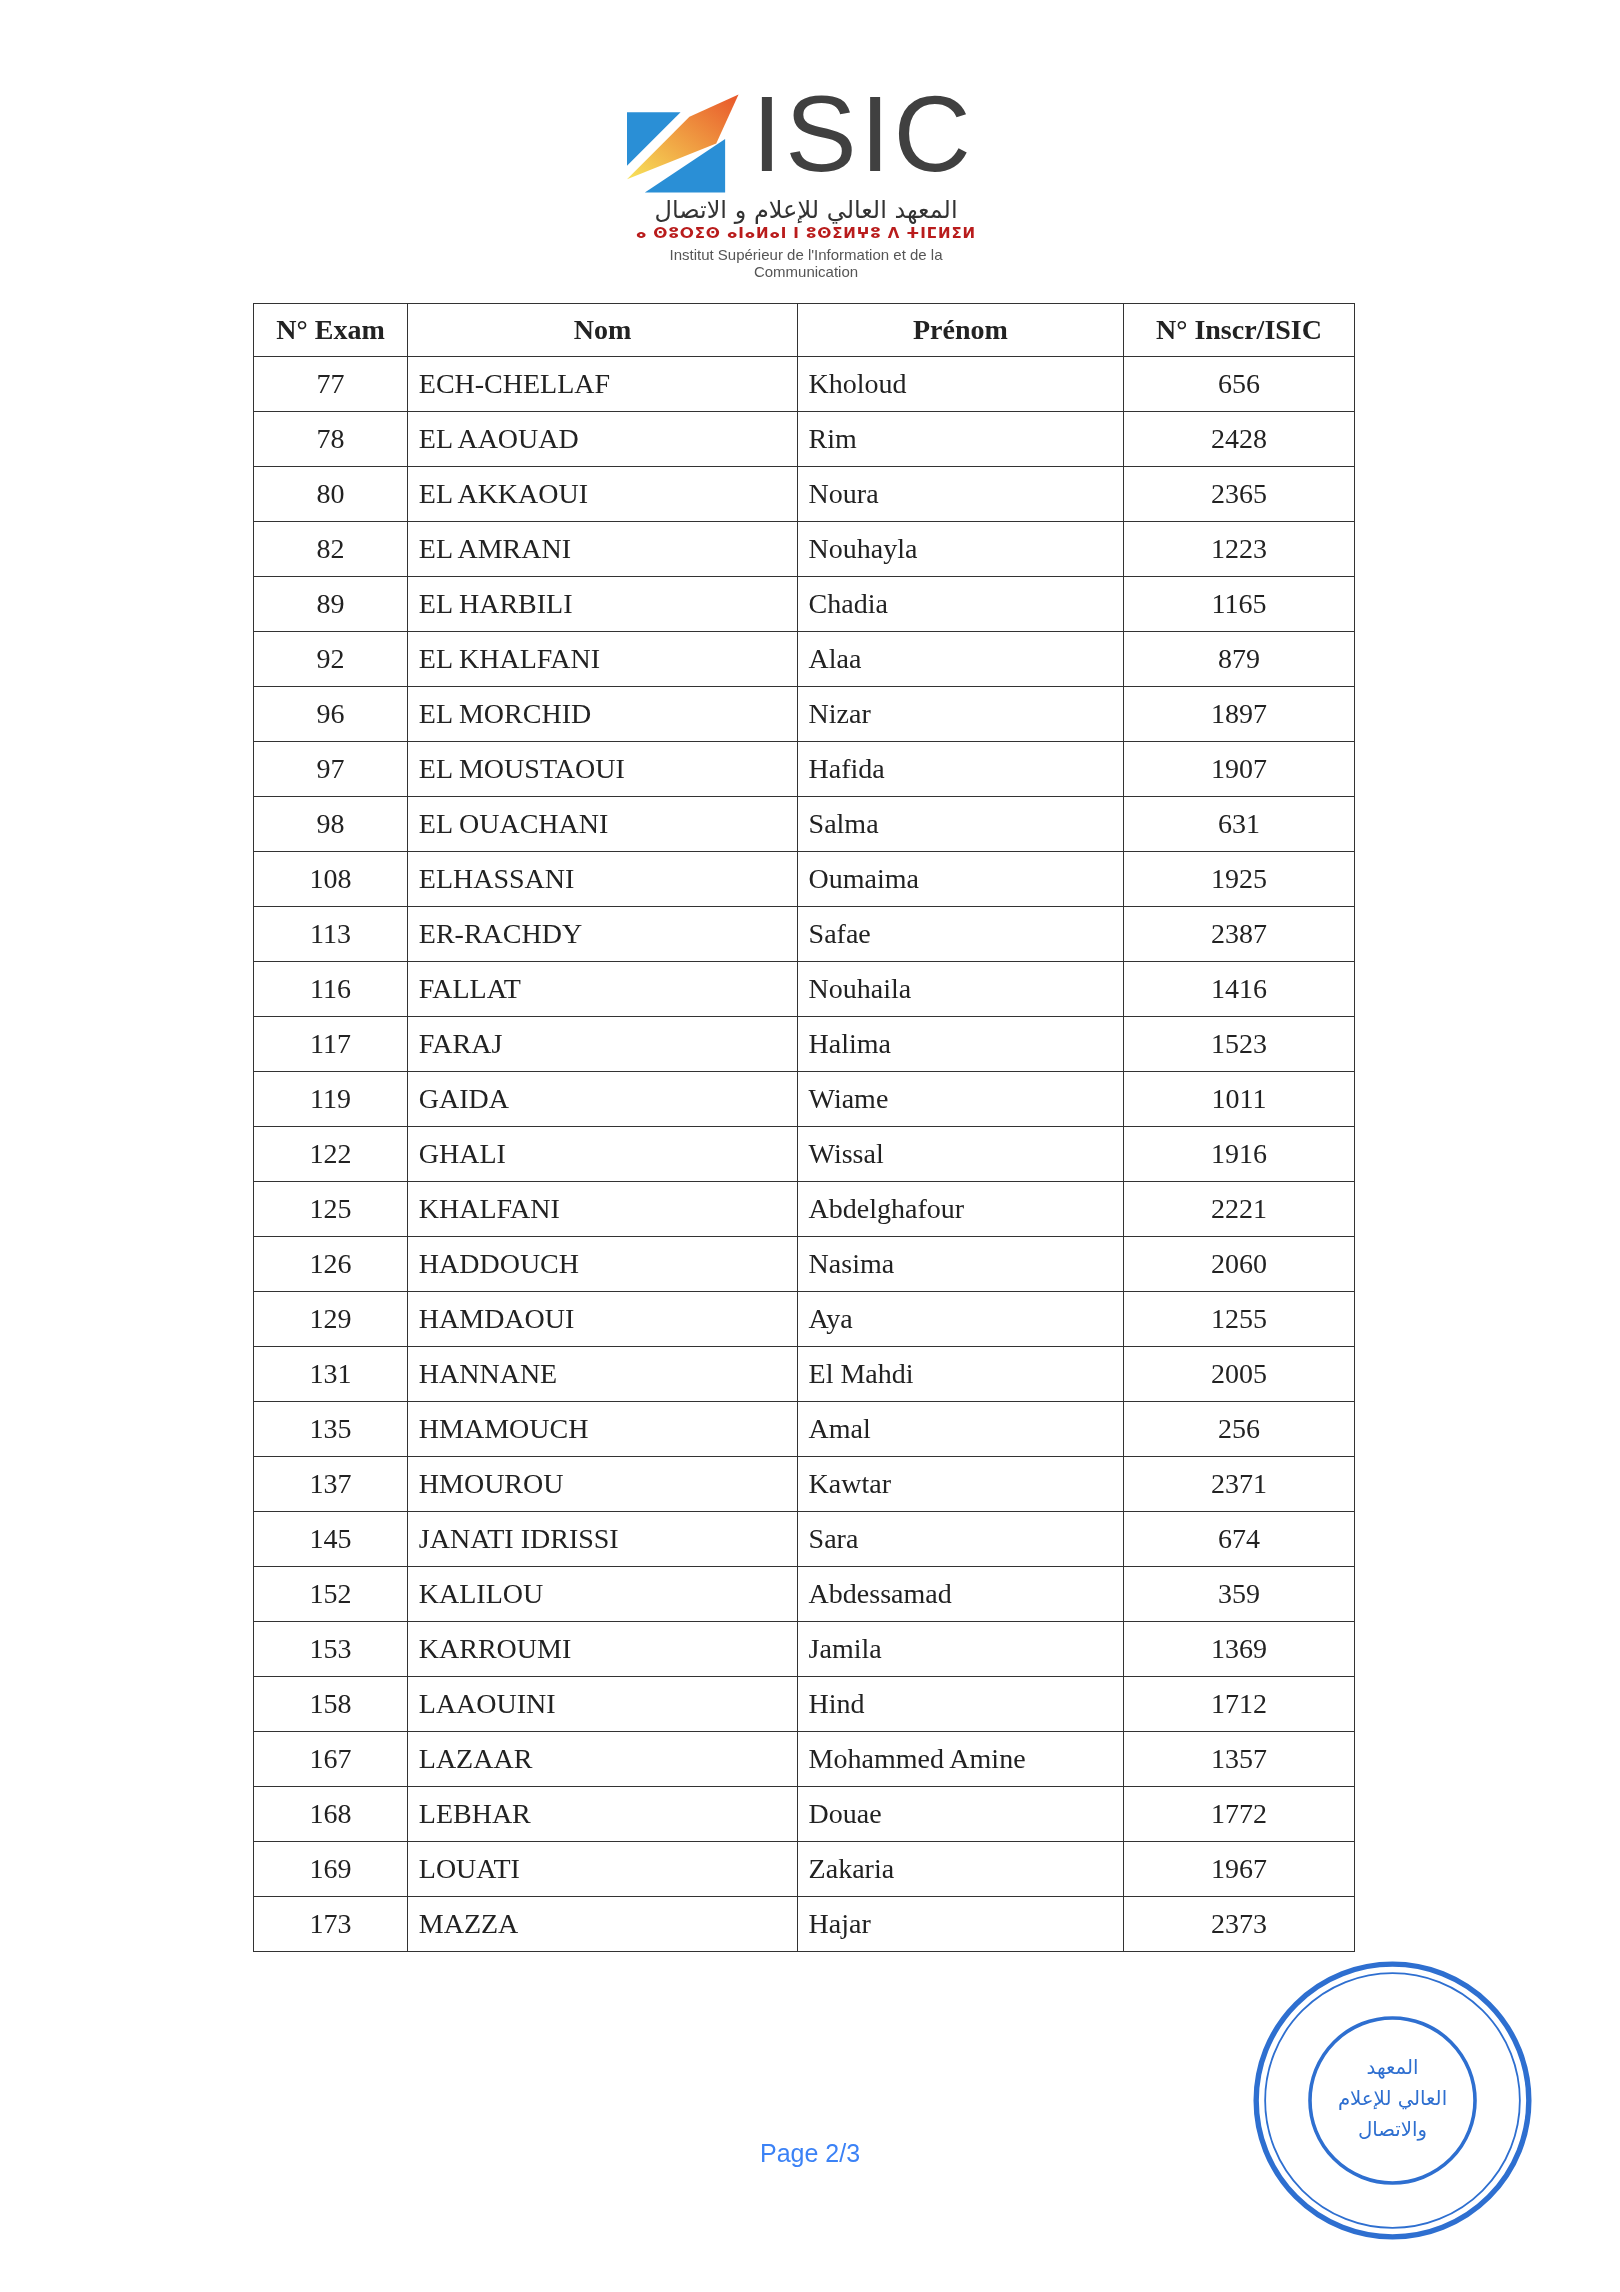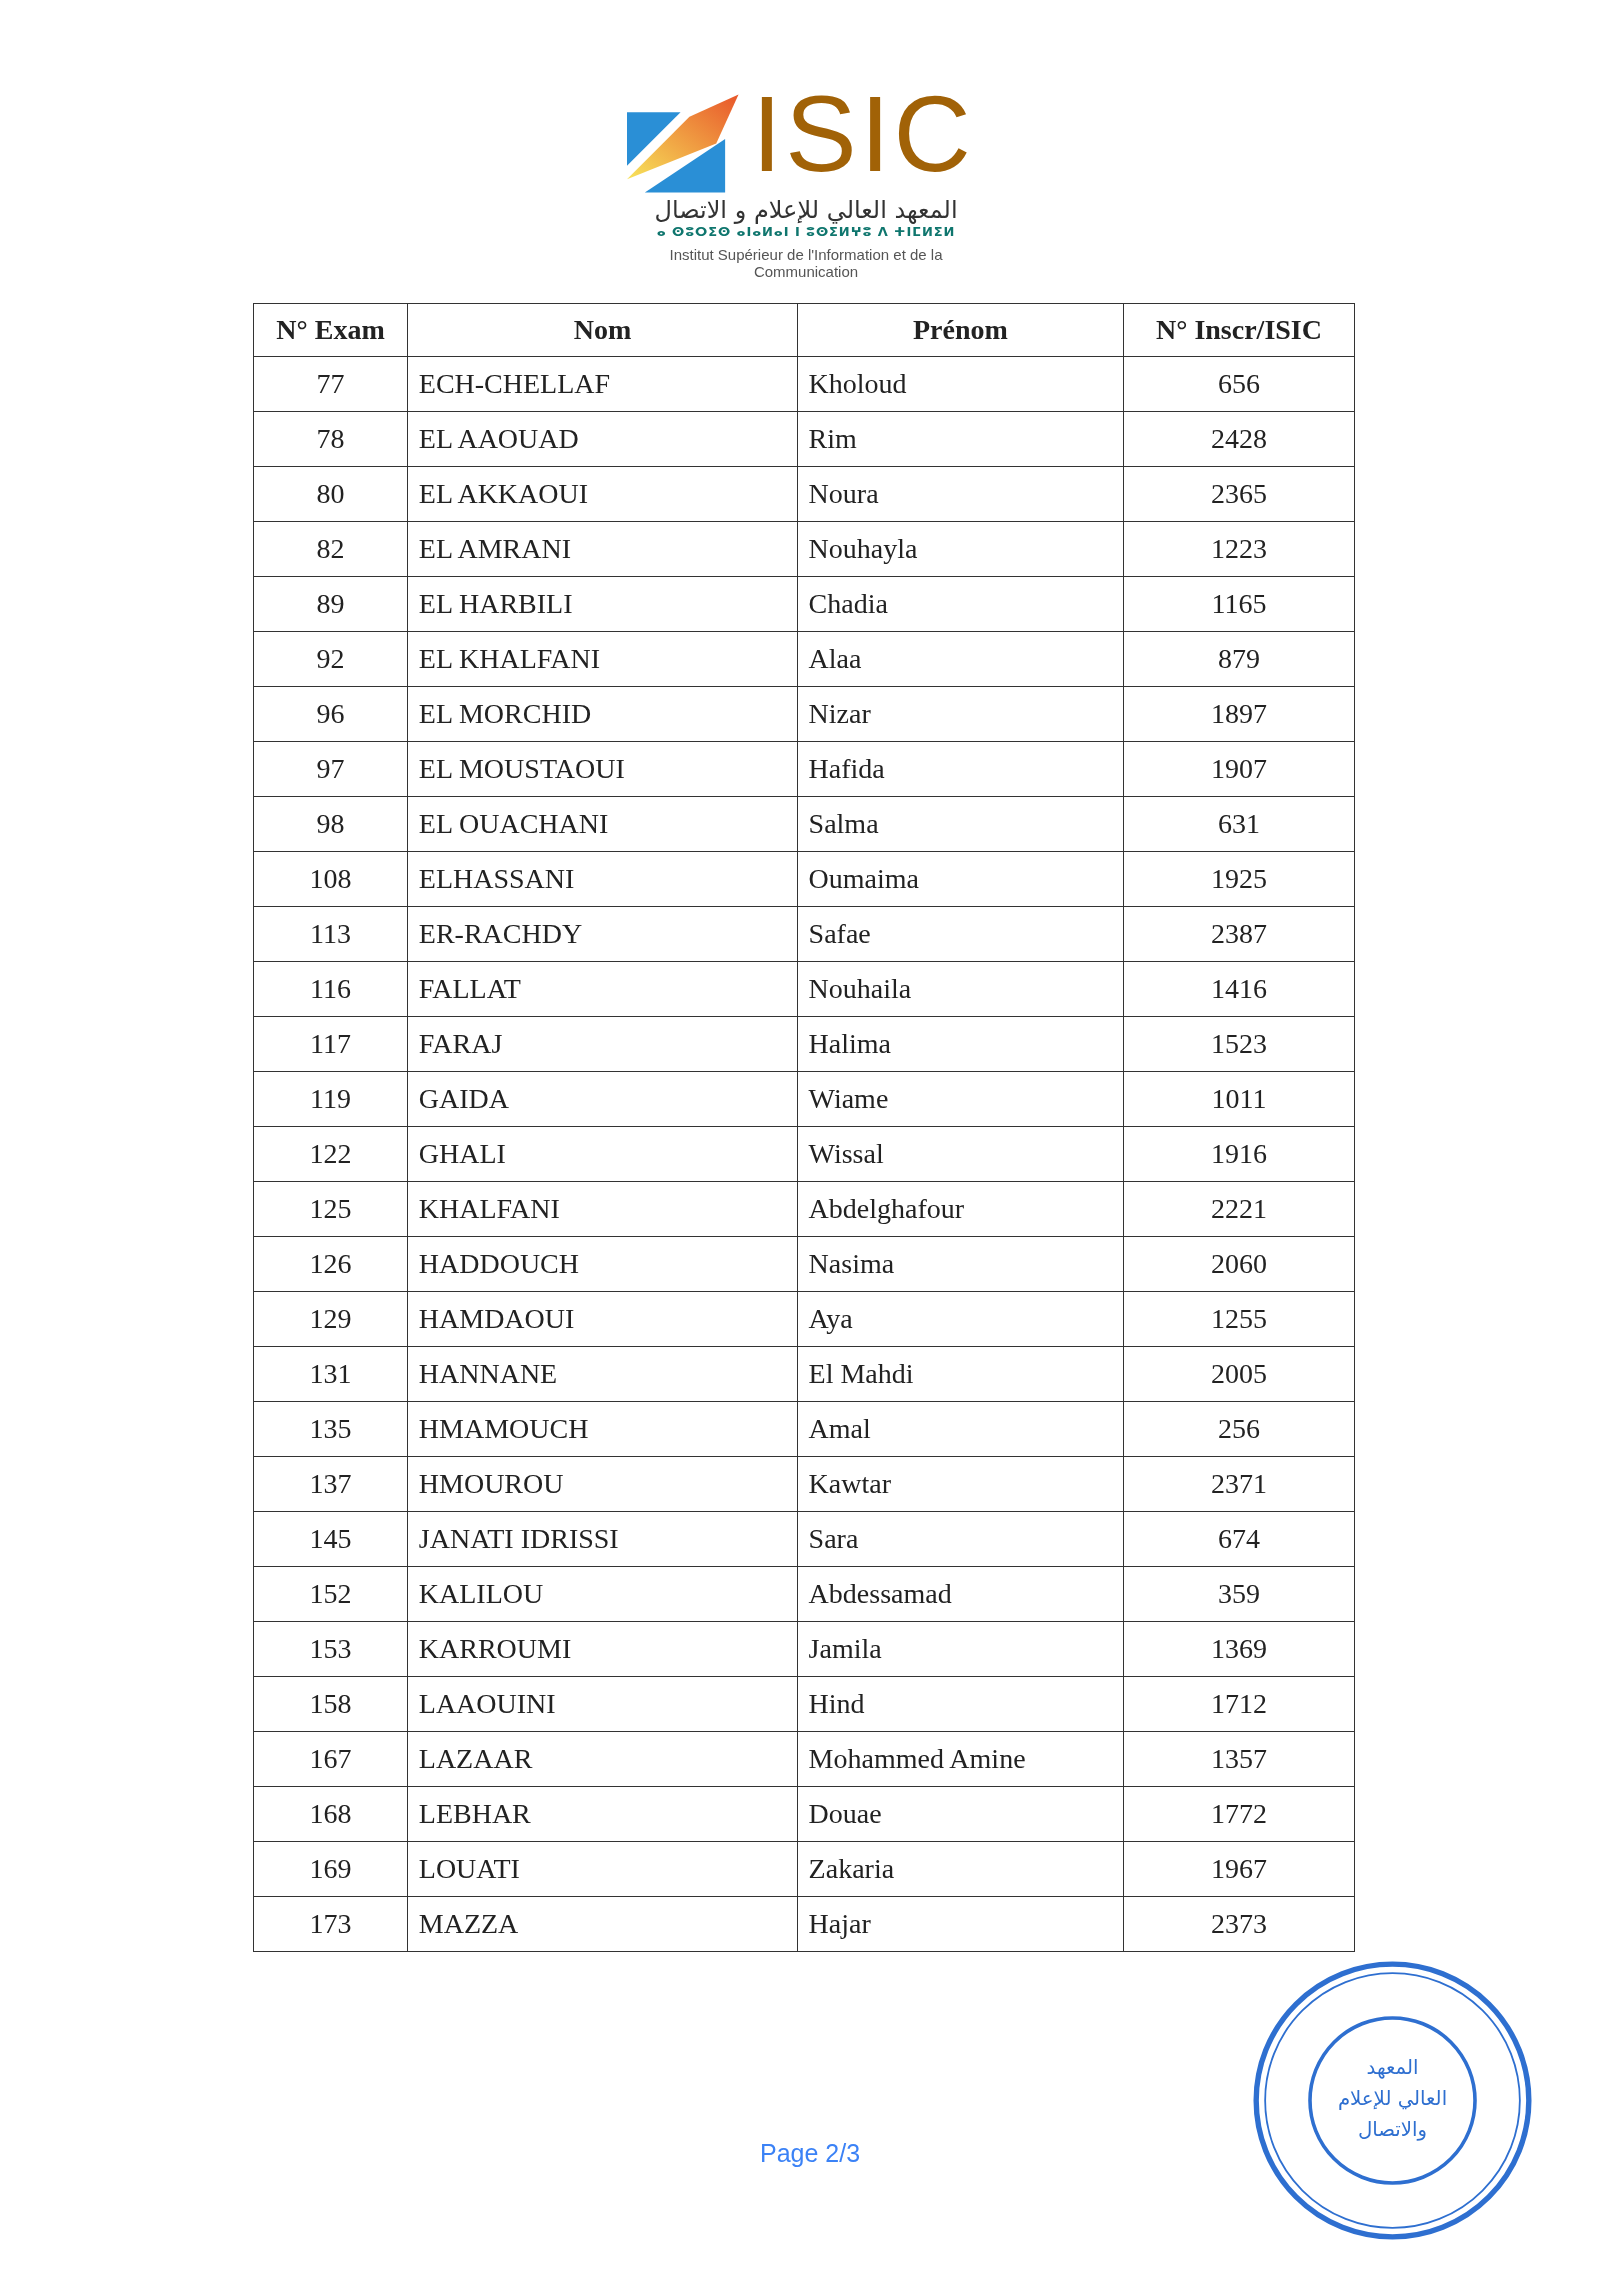--- a/index.html
+++ b/index.html
@@ -1,21 +1,21 @@
 <!DOCTYPE html>
 <html style="font-size:14.3px"><head>
 <meta charset="utf-8">
 <style>
   html,body{margin:0;padding:0;background:#fff;}
   body{width:1620px;height:2293px;position:relative;overflow:hidden;font-family:"Liberation Serif",serif;color:#222;}
   .logo{position:absolute;left:627px;top:63px;width:358px;height:206px;}
   .logo-mark{position:absolute;left:0;top:31px;width:116px;height:99px;}
-  .logo-letters{position:absolute;left:125px;top:18px;font-family:"Liberation Sans",sans-serif;font-size:107px;color:#a16207;letter-spacing:3.6px;line-height:1;}
+  .logo-letters{position:absolute;left:125px;top:18px;font-family:"Liberation Sans",sans-serif;font-size:107px;color:#404040;letter-spacing:3.6px;line-height:1;}
   .logo-ar{position:absolute;left:0;top:133px;width:358px;text-align:center;font-family:"DejaVu Sans",sans-serif;font-size:24px;color:#333;}
-  .logo-tif{position:absolute;left:0;top:161px;width:358px;text-align:center;font-family:"DejaVu Sans",sans-serif;font-size:13px;color:#0f766e;font-weight:bold;letter-spacing:0.9px;}
+  .logo-tif{position:absolute;left:0;top:161px;width:358px;text-align:center;font-family:"DejaVu Sans",sans-serif;font-size:15px;color:#b91c1c;font-weight:bold;letter-spacing:0.9px;}
   .logo-fr{position:absolute;left:0;top:183px;width:358px;text-align:center;font-family:"Liberation Sans",sans-serif;font-size:15px;color:#555;}
   table{position:absolute;left:253px;top:303px;border-collapse:collapse;width:1102px;}
   th,td{border:1.8px solid #333;height:54px;font-size:28px;padding:0 10.7px;}
   th{font-weight:bold;height:52px;}
   td.c1{width:130px;text-align:center;}
   td.c2{width:363px;text-align:left;}
   td.c3{width:300px;text-align:left;}
   td.c4{width:206px;text-align:center;}
   .footer{position:absolute;left:0;width:1620px;top:2139px;text-align:center;font-family:"Liberation Sans",sans-serif;font-size:25px;color:#3b82f6;}
   .stamp{position:absolute;left:1249px;top:1957px;width:287px;height:287px;}

